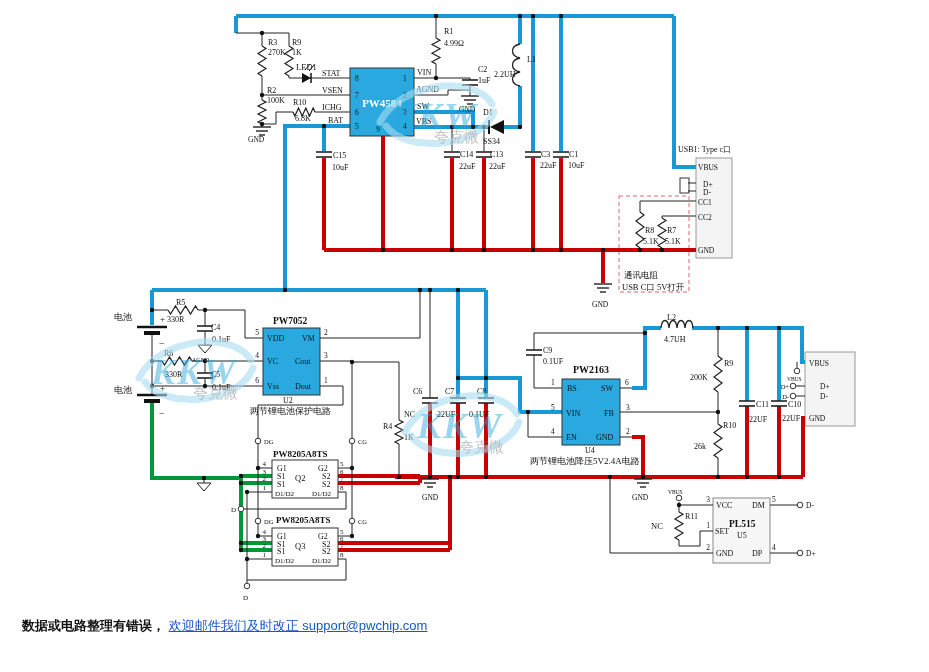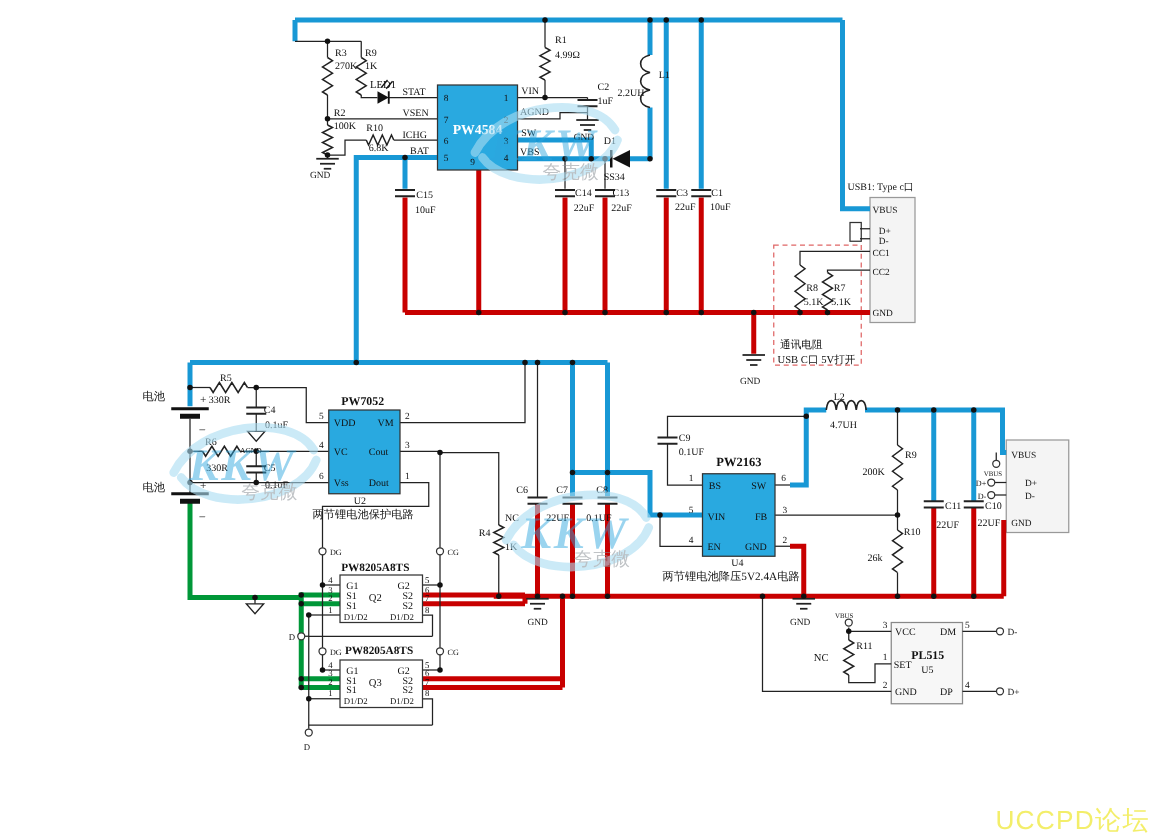--- a/index.html
+++ b/index.html
@@ -500,14 +500,17 @@
         <text x="-46" y="16" font-size="36" font-weight="bold" font-style="italic" fill="#2ea7df" opacity="0.8" letter-spacing="2">KKW</text>
         <text x="-4" y="30" font-size="15" fill="#8a9096" opacity="0.9">夸克微</text>
       </g>
       <g transform="translate(463,422)" opacity="0.6">
         <path d="M-58,10 C-38,-30 36,-38 54,-8" fill="none" stroke="#aaddf2" stroke-width="7" stroke-linecap="round"></path>
         <path d="M56,0 C42,36 -32,42 -52,14" fill="none" stroke="#aaddf2" stroke-width="7" stroke-linecap="round"></path>
         <text x="-46" y="16" font-size="36" font-weight="bold" font-style="italic" fill="#2ea7df" opacity="0.8" letter-spacing="2">KKW</text>
         <text x="-4" y="30" font-size="15" fill="#8a9096" opacity="0.9">夸克微</text>
       </g>
     </svg>
-  <div class="forum">UCCPD论坛</div>
+  <div class="footer">
+    <span class="fnote">数据或电路整理有错误，</span>
+    <a class="flink">欢迎邮件我们及时改正 support@pwchip.com</a>
+  </div>
 </div>
 
 </body></html>

